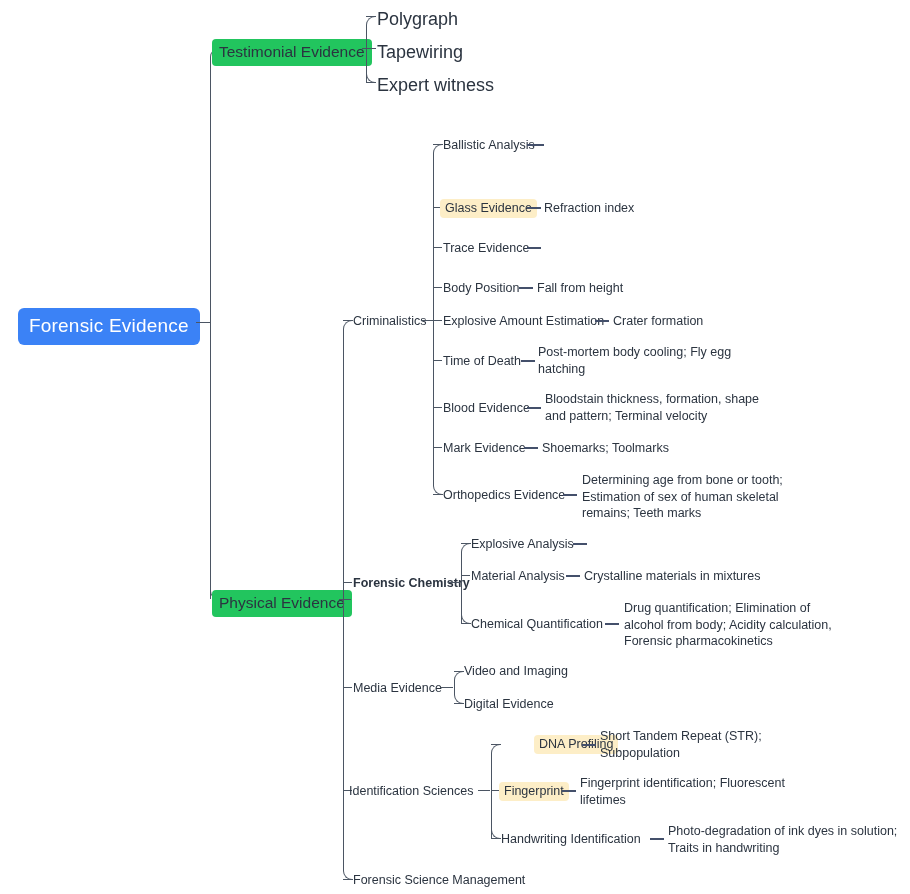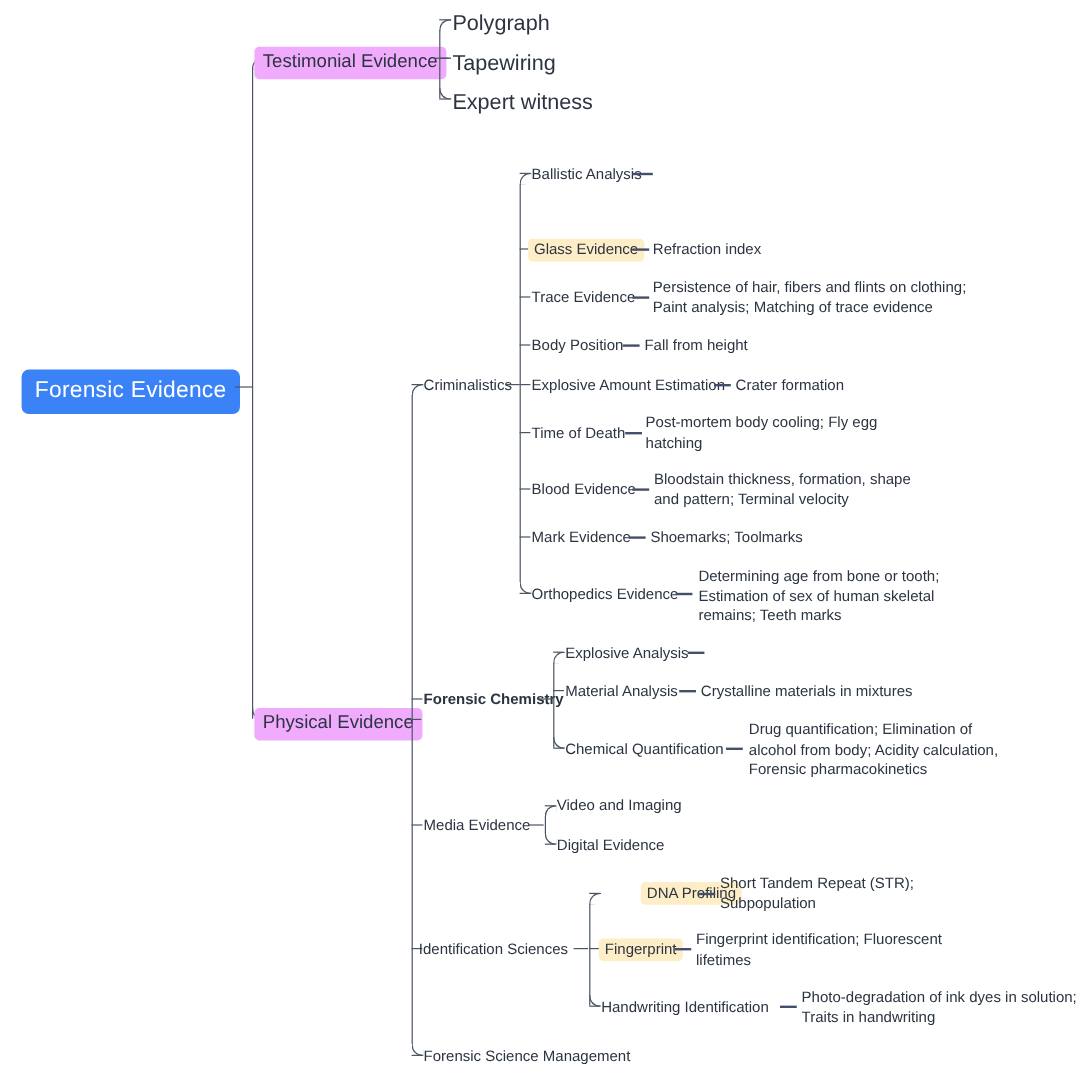--- a/index.html
+++ b/index.html
@@ -26,21 +26,21 @@
 
   
   .node{position:absolute;white-space:nowrap;line-height:1.28;}
 
   .root{
     background:#3b82f6;color:#ffffff;
     font-size:19px;padding:6px 11px 7px 11px;
     border-radius:6px;letter-spacing:.2px;
   }
   .lvl1{
-    background:#f0abfc;color:#2b3440;
+    background:#22c55e;color:#2b3440;
     font-size:15.5px;padding:3px 7px 4px 7px;border-radius:4px;
   }
   .lvl2{font-size:12.5px;color:#2b3440;}
   .lvl3{font-size:12.5px;color:#2b3440;}
   .leaf{font-size:18px;color:#2b3440;}
   .hl{background:#fdeec7;border-radius:4px;padding:1px 5px 2px 5px;}
   .desc{
     position:absolute;font-size:12.5px;color:#2b3440;
     line-height:1.32;white-space:pre-line;
   }
@@ -95,22 +95,20 @@
   <div class="dash" style="left:527px;top:144px;width:17px;"></div>
 
   <div class="stub" style="left:433px;top:207px;width:9px;"></div>
   <div class="node lvl3 hl" style="left:440px;top:199px;">Glass Evidence</div>
   <div class="dash" style="left:527px;top:207px;width:14px;"></div>
   <div class="desc" style="left:544px;top:200px;width:300px;">Refraction index</div>
 
   <div class="stub" style="left:433px;top:247px;width:9px;"></div>
   <div class="node lvl3" style="left:443px;top:240px;">Trace Evidence</div>
   <div class="dash" style="left:527px;top:247px;width:14px;"></div>
-  <div class="desc" style="left:544px;top:231px;width:320px;">Persistence of hair, fibers and flints on clothing;
-Paint analysis; Matching of trace evidence</div>
 
   <div class="stub" style="left:433px;top:287px;width:9px;"></div>
   <div class="node lvl3" style="left:443px;top:280px;">Body Position</div>
   <div class="dash" style="left:519px;top:287px;width:14px;"></div>
   <div class="desc" style="left:537px;top:280px;width:300px;">Fall from height</div>
 
   <div class="stub" style="left:433px;top:320px;width:9px;"></div>
   <div class="node lvl3" style="left:443px;top:313px;">Explosive Amount Estimation</div>
   <div class="dash" style="left:595px;top:320px;width:14px;"></div>
   <div class="desc" style="left:613px;top:313px;width:300px;">Crater formation</div>

